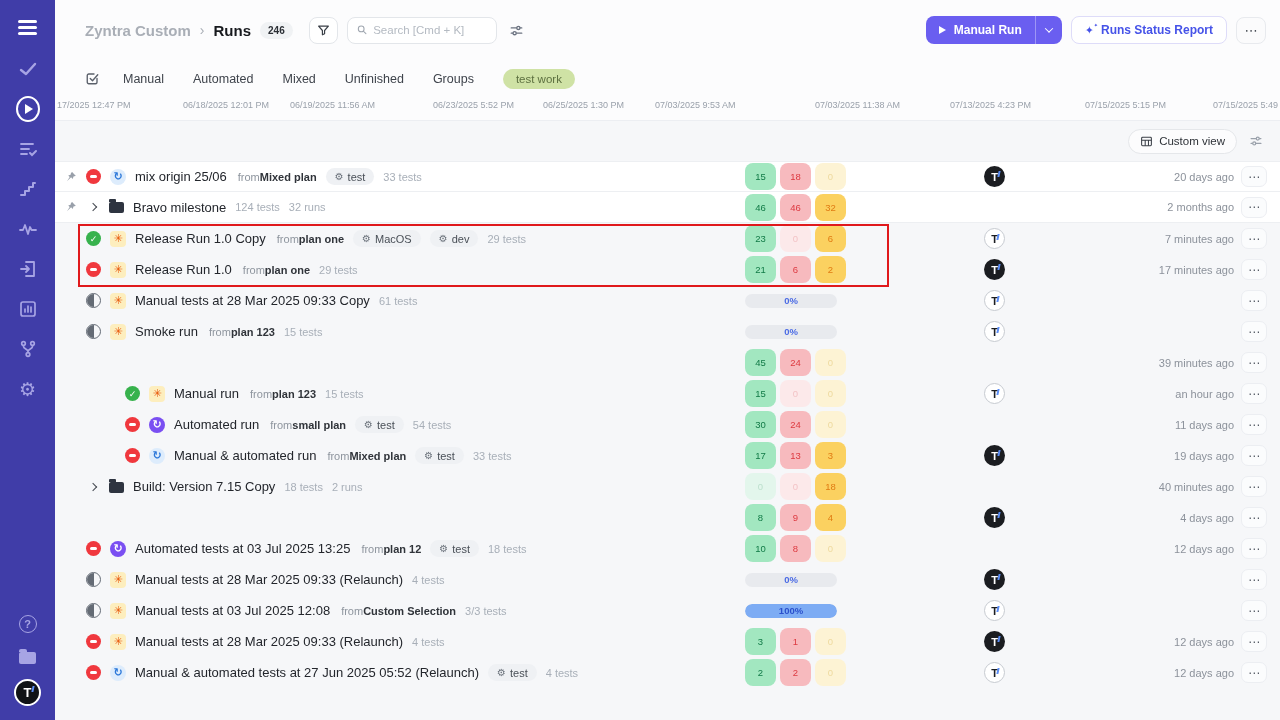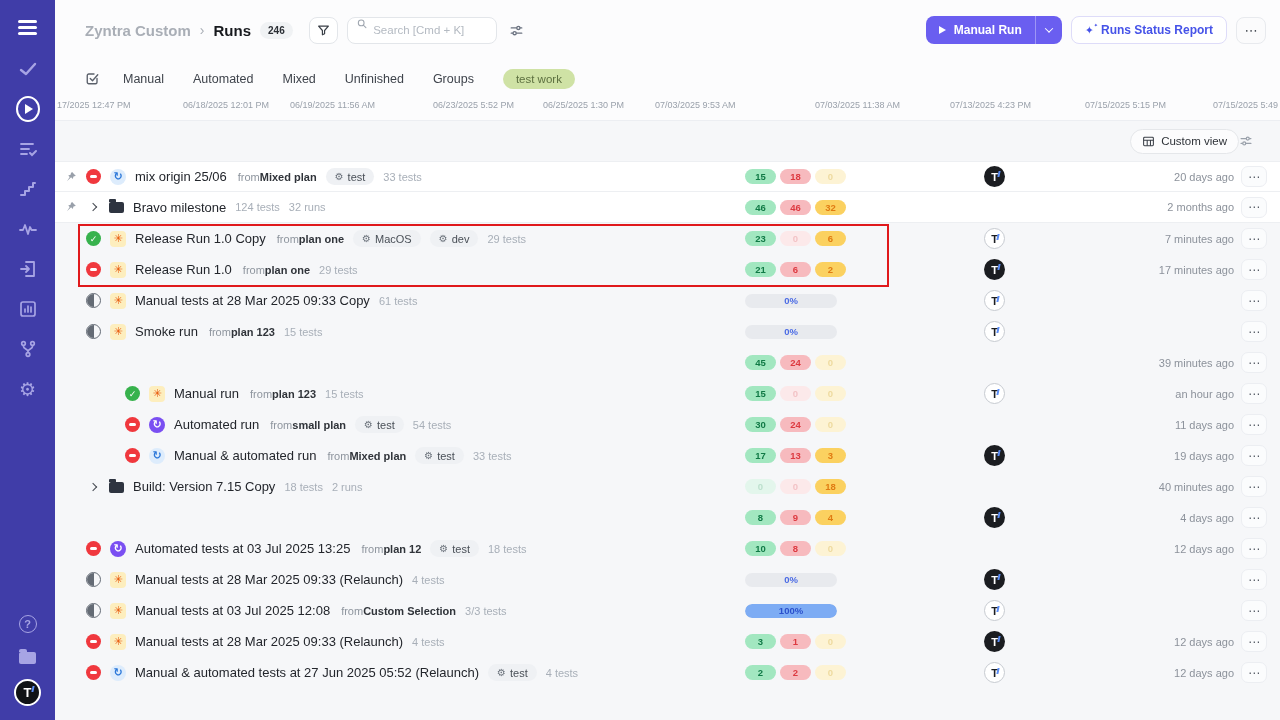--- a/index.html
+++ b/index.html
@@ -40,21 +40,21 @@
             border-bottom:1px solid #eceef2; }
   .topbar { display:flex; align-items:center; height:60px; padding:0 14px 0 30px; }
   .crumb-app { font-size:15px; font-weight:700; color:#a9aeb6; }
   .crumb-sep { margin:0 9px; color:#a9aeb6; font-size:14px; }
   .crumb-page { font-size:15px; font-weight:700; color:#17191d; }
   .count-badge { margin-left:9px; background:#f0f2f4; border-radius:9px; font-size:10px; font-weight:700;
                  color:#2b2f35; padding:3px 8px; }
   .btn-filter { margin-left:16px; width:29px; height:27px; border:1px solid #e3e6ea; border-radius:8px;
                 background:#fff; display:flex; align-items:center; justify-content:center; }
   .searchbox { margin-left:9px; width:150px; height:27px; border:1px solid #e3e6ea; border-radius:8px;
-               background:#fff; display:flex; padding:0 9px; gap:6px; }
+               background:#fff; display:flex; align-items:center; padding:0 9px; gap:6px; }
   .searchbox input { border:0; outline:0; width:100%; font-size:11.5px; color:#343a40; background:transparent;
                      font-family:"Liberation Sans",sans-serif; }
   .searchbox input::placeholder { color:#b4bac2; }
   .icon-plain { margin-left:12px; background:none; border:0; display:flex; align-items:center; }
   .topbar-right { margin-left:auto; display:flex; align-items:center; gap:9px; }
   .btn-primary { height:28px; background:#6a5ef0; border-radius:8px; color:#fff; display:flex; align-items:stretch;
                  overflow:hidden; border:0; padding:0; cursor:pointer; }
   .bp-main { display:flex; align-items:center; gap:8px; padding:0 13px; font-size:12px; font-weight:700; }
   .play-tri { width:0; height:0; border-left:7px solid #fff; border-top:4.5px solid transparent;
               border-bottom:4.5px solid transparent; }
@@ -72,21 +72,21 @@
 
   .tabs { display:flex; align-items:center; height:37px; padding-left:30px; gap:29px; }
   .tab-icon { display:flex; align-items:center; margin-right:-6px; }
   .tab { font-size:12.5px; color:#3e434b; cursor:pointer; }
   .tag-active { background:#cfe2a5; color:#5d7040; font-size:11.5px; padding:4px 13px; border-radius:12px; }
   .dates { position:relative; height:22px; }
   .date { position:absolute; top:3px; font-size:9px; color:#9aa1ab; white-space:nowrap; }
 
   
   .main { position:absolute; left:55px; top:121px; width:1225px; height:599px; }
-  .list-toolbar { height:40px; display:flex; align-items:center; justify-content:flex-end; padding-right:27px; }
+  .list-toolbar { height:40px; display:flex; align-items:center; justify-content:flex-end; gap:12px; padding-right:17px; }
   .btn-custom { height:25px; border:1px solid #e5e7ea; background:#fcfcfd; border-radius:13px; display:flex;
                 align-items:center; gap:6px; padding:0 11px; font-size:11.5px; color:#2e3238; cursor:pointer; }
 
   .row { position:relative; height:31px; display:flex; align-items:center; padding-left:10px; }
   .row.pinned { background:#fff; border-bottom:1px solid #edeff2; }
   .row.pinned.first { border-top:1px solid #edeff2; }
   .row-left { display:flex; align-items:center; gap:9px; min-width:0; }
   .pin-slot { width:12px; display:flex; align-items:center; }
   .indent { width:30px; }
   .chev-wrap { width:14px; display:flex; justify-content:center; color:#42474f; cursor:pointer; }
@@ -112,21 +112,21 @@
   .rname { font-size:13px; font-weight:500; color:#23262c; white-space:nowrap; cursor:pointer; }
   .fromw { display:flex; align-items:baseline; gap:0; margin-left:2px; }
   .from-lbl { font-size:11px; color:#8e959e; }
   .from-plan { font-size:11px; font-weight:700; color:#30343a; }
   .tagp { display:flex; align-items:center; gap:4px; background:#eff1f4; border-radius:10px; padding:2.5px 9px;
           font-size:11px; color:#494f57; white-space:nowrap; cursor:pointer; }
   .tagp::before { content:"⚙"; font-family:"DejaVu Sans",sans-serif; font-size:10px; color:#6d747d; }
   .tcount, .fcounts { font-size:11px; color:#a8afb8; white-space:nowrap; }
 
   .cell-badges { position:absolute; left:690px; display:flex; gap:4px; }
-  .bd { min-width:31px; height:15px; border-radius:8px; font-size:9.5px; font-weight:700;
+  .bd { min-width:31px; height:27px; border-radius:8px; font-size:9.5px; font-weight:400;
         display:inline-flex; align-items:center; justify-content:center; padding:0 6px; }
   .bd.green { background:#a2e7c0; color:#117a46; }
   .bd.red { background:#f7babe; color:#dd3a41; }
   .bd.yellow { background:#fbd160; color:#e07b12; }
   .bd.green-faded { background:#e3f6ec; color:#bce0cd; }
   .bd.red-faded { background:#fce9ea; color:#f3c3c6; }
   .bd.yellow-faded { background:#fdf3d4; color:#eeda9f; }
   .cell-prog { position:absolute; left:690px; }
   .prog { width:92px; height:14px; border-radius:8px; background:#e8eaee; position:relative; overflow:hidden;
           display:flex; align-items:center; justify-content:center; }

